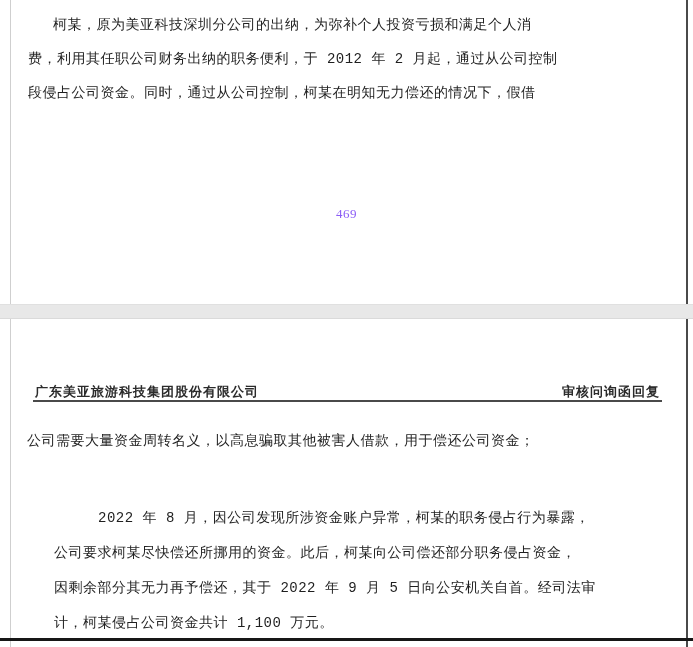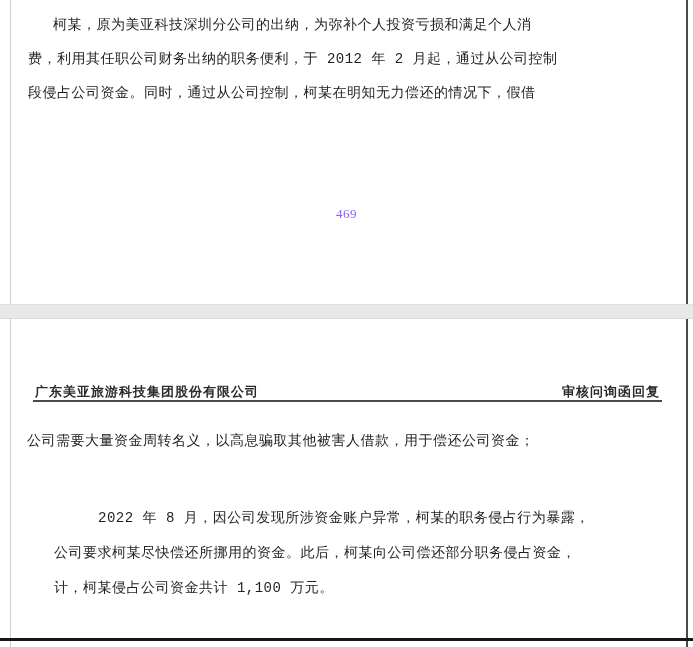--- a/index.html
+++ b/index.html
@@ -73,18 +73,19 @@
   </div>
   <div class="header-rule"></div>
 
   <div class="para p2a">
     <div class="tline">公司需要大量资金周转名义，以高息骗取其他被害人借款，用于偿还公司资金；</div>
   </div>
 
   <div class="para p2b">
     <div class="tline">2022 年 8 月，因公司发现所涉资金账户异常，柯某的职务侵占行为暴露，</div>
     <div class="tline">公司要求柯某尽快偿还所挪用的资金。此后，柯某向公司偿还部分职务侵占资金，</div>
+    <div class="tline">因剩余部分其无力再予偿还，其于 2022 年 9 月 5 日向公安机关自首。经司法审</div>
     <div class="tline">计，柯某侵占公司资金共计 1,100 万元。</div>
   </div>
 
   <div class="bottom-line"></div>
 
 </div>
 
 </body></html>

